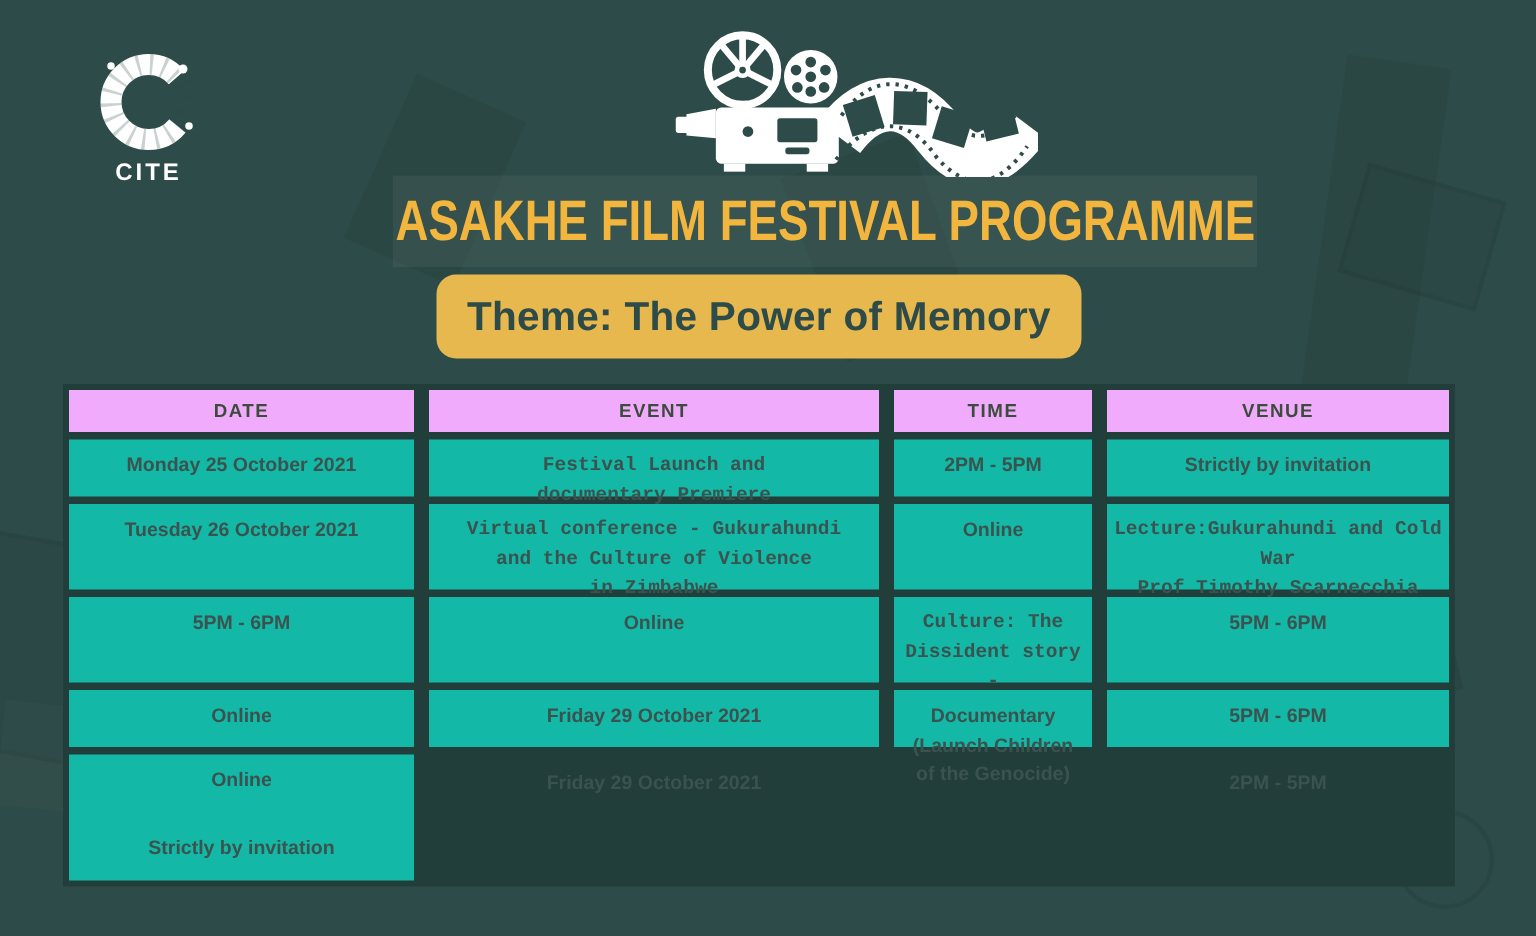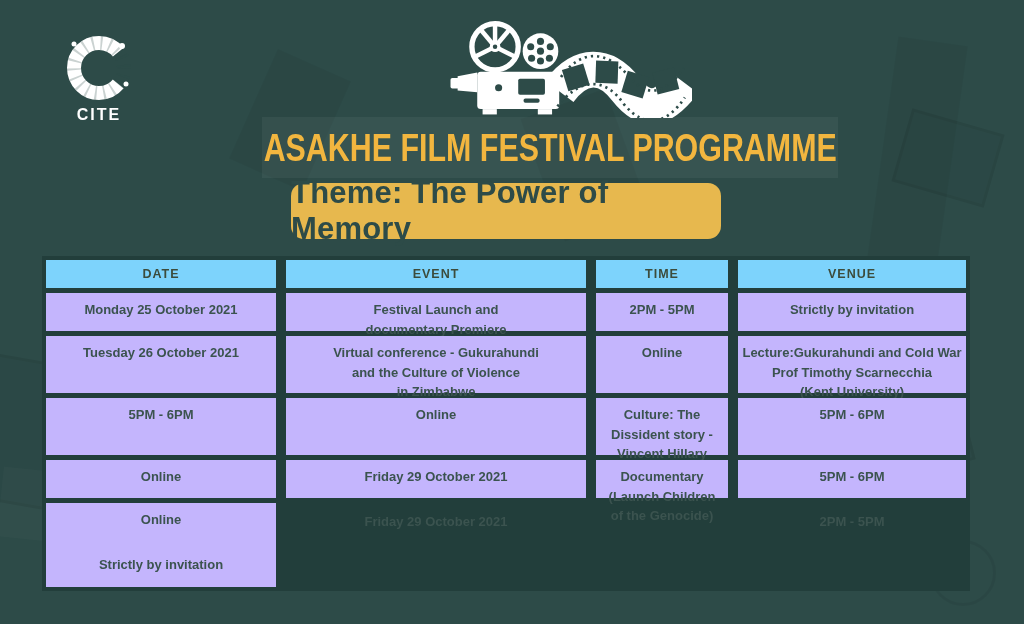--- a/index.html
+++ b/index.html
@@ -25,44 +25,44 @@
     position:absolute;left:0;top:127px;width:1024px;text-align:center;
     color:#f2b63f;font-size:38px;font-weight:bold;letter-spacing:0px;margin-left:38px;
   }
   .title span{display:inline-block;transform:scaleX(0.80);transform-origin:center;white-space:nowrap;}
 
   
   .theme{
     position:absolute;left:291px;top:183px;width:430px;height:56px;
     background:#e7b84e;border-radius:13px;
     display:flex;align-items:center;justify-content:center;
-    color:#2d4b48;font-size:31px;font-weight:bold;letter-spacing:.2px;
+    color:#2d4b48;font-size:27px;font-weight:bold;letter-spacing:.2px;
   }
 
   
   .table{
     position:absolute;left:42px;top:256px;width:928px;
     background:#223e3b;padding:4px;
     display:grid;
     grid-template-columns:230px 300px 132px 228px;
     grid-template-rows:28px 38px 57px 57px 38px 84px;
     gap:5px 10px;
     box-sizing:border-box;
   }
   .hcell{
-    background:#7dd3fc;display:flex;align-items:center;justify-content:center;
+    background:#f0abfc;display:flex;align-items:center;justify-content:center;
     color:#3c4c3c;font-size:12.5px;font-weight:bold;letter-spacing:1px;
   }
   .cell{
-    background:#c4b5fd;
+    background:#14b8a6;
     display:flex;flex-direction:column;align-items:center;
     padding-top:7px;box-sizing:border-box;
     text-align:center;color:#3b534f;font-size:13px;font-weight:bold;line-height:1.5;
   }
-  .pre{white-space:pre-line;}
+  .pre{white-space:pre-line;font-family:Liberation Mono, monospace;}
   .sub{min-height:45px;white-space:pre-line;}
 </style>
 </head>
 <body>
 
 <div class="stage">
 
   <div class="doodle d-fill" style="left:120px;top:300px;width:90px;height:150px;transform:rotate(18deg);"></div>
   <div class="doodle d-fill" style="left:300px;top:400px;width:110px;height:160px;transform:rotate(-12deg);"></div>
   <div class="doodle d-fill" style="left:880px;top:40px;width:70px;height:260px;transform:rotate(8deg);"></div>

